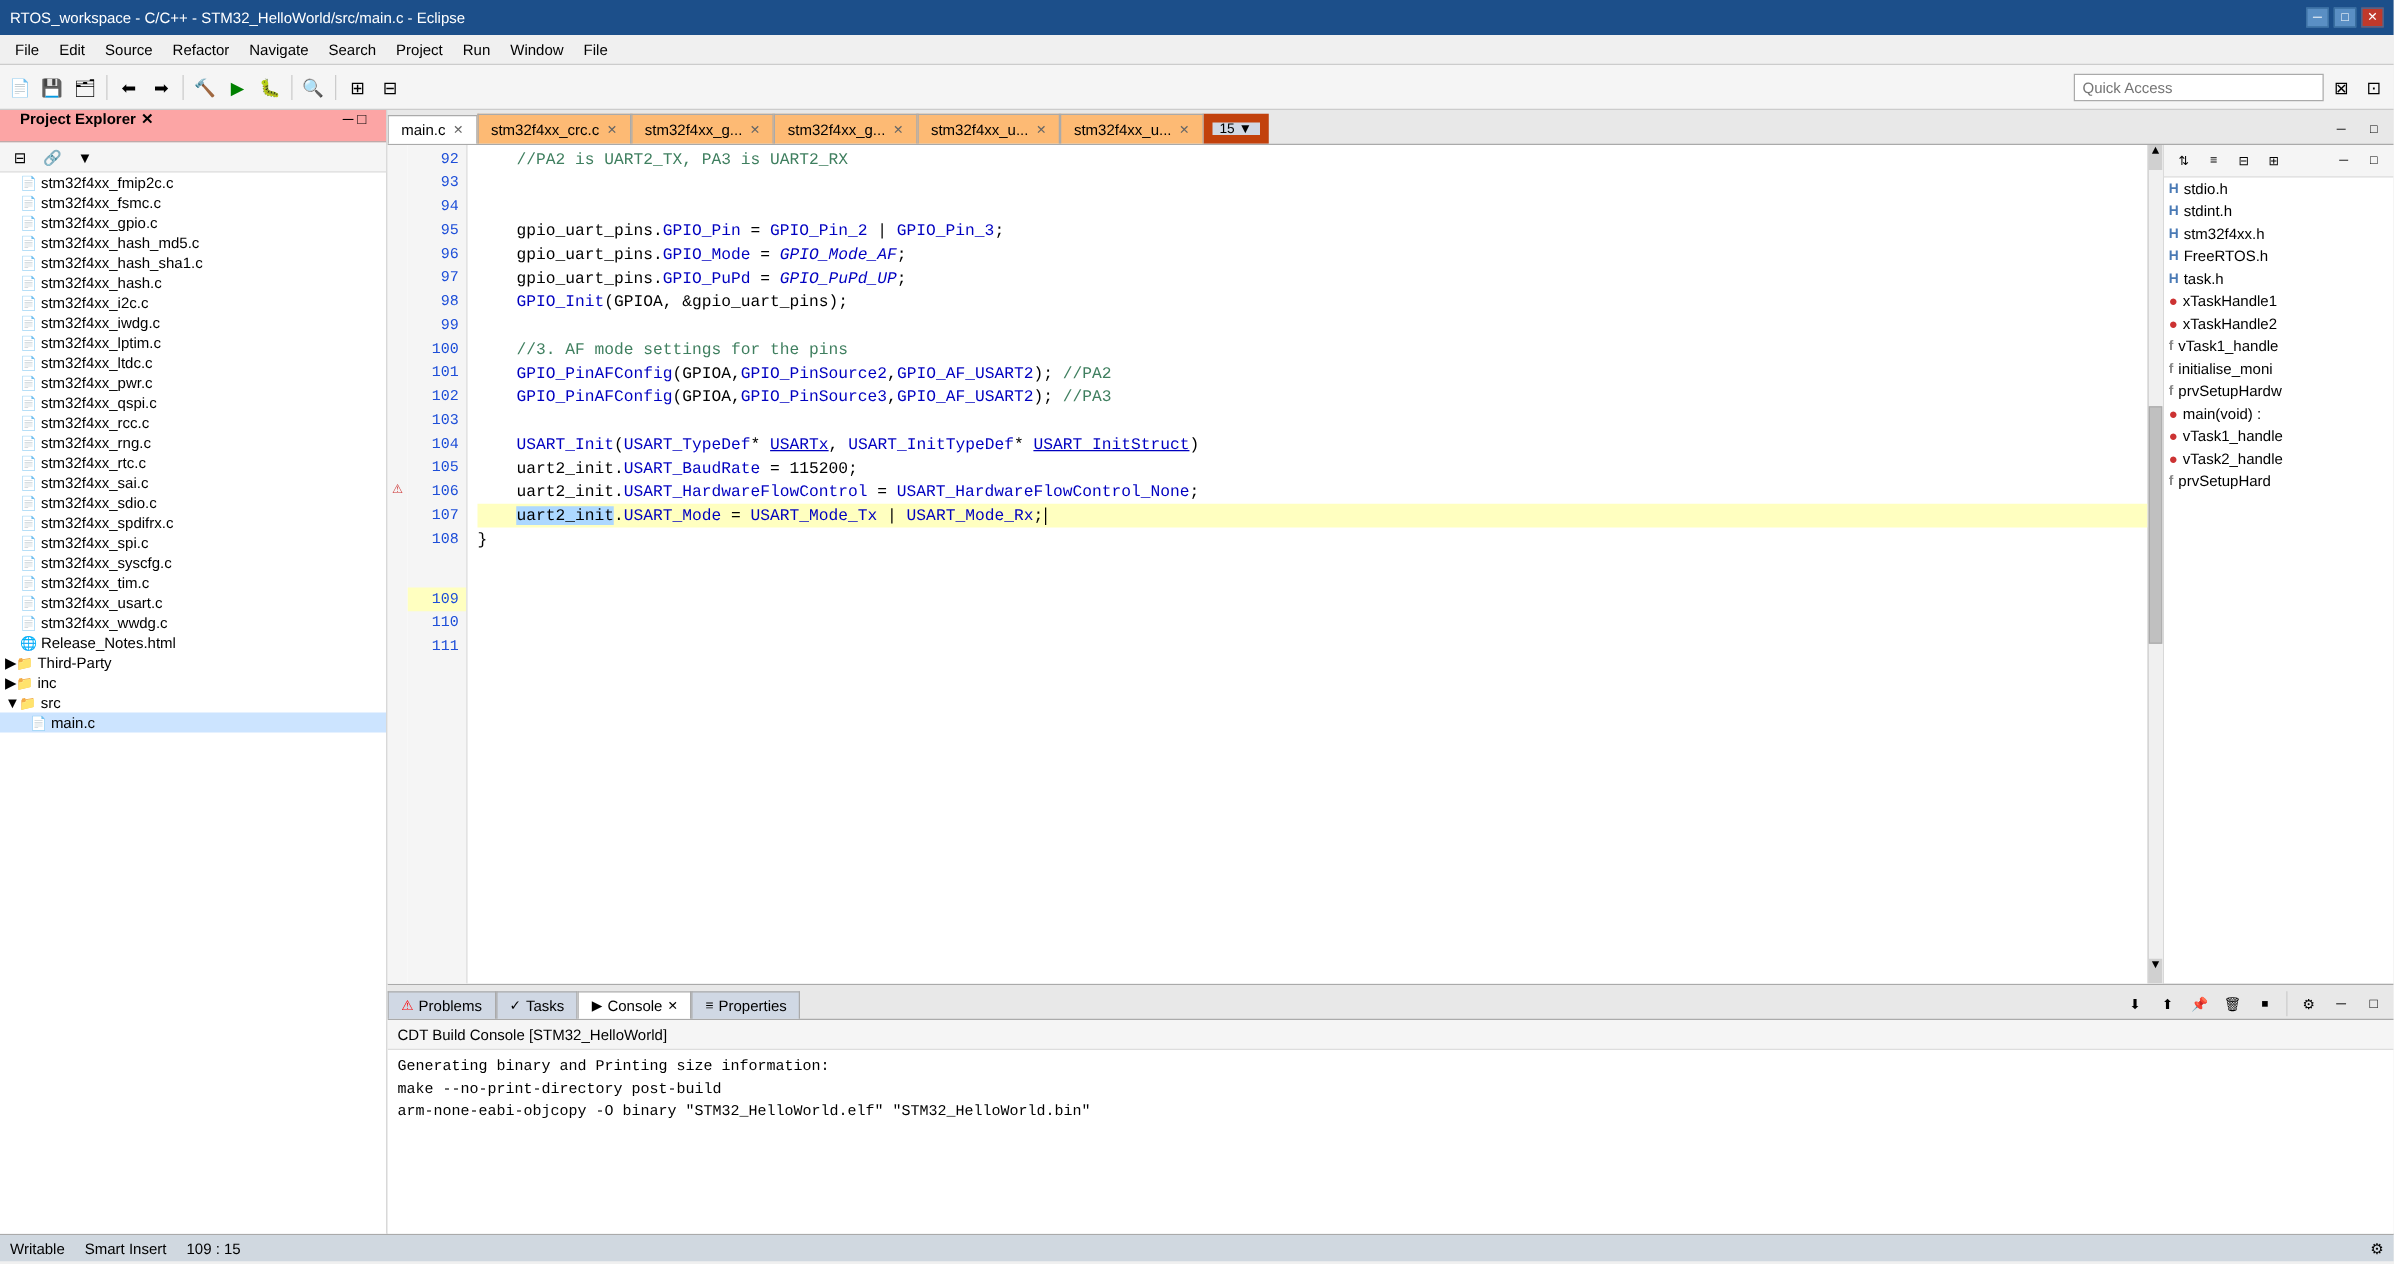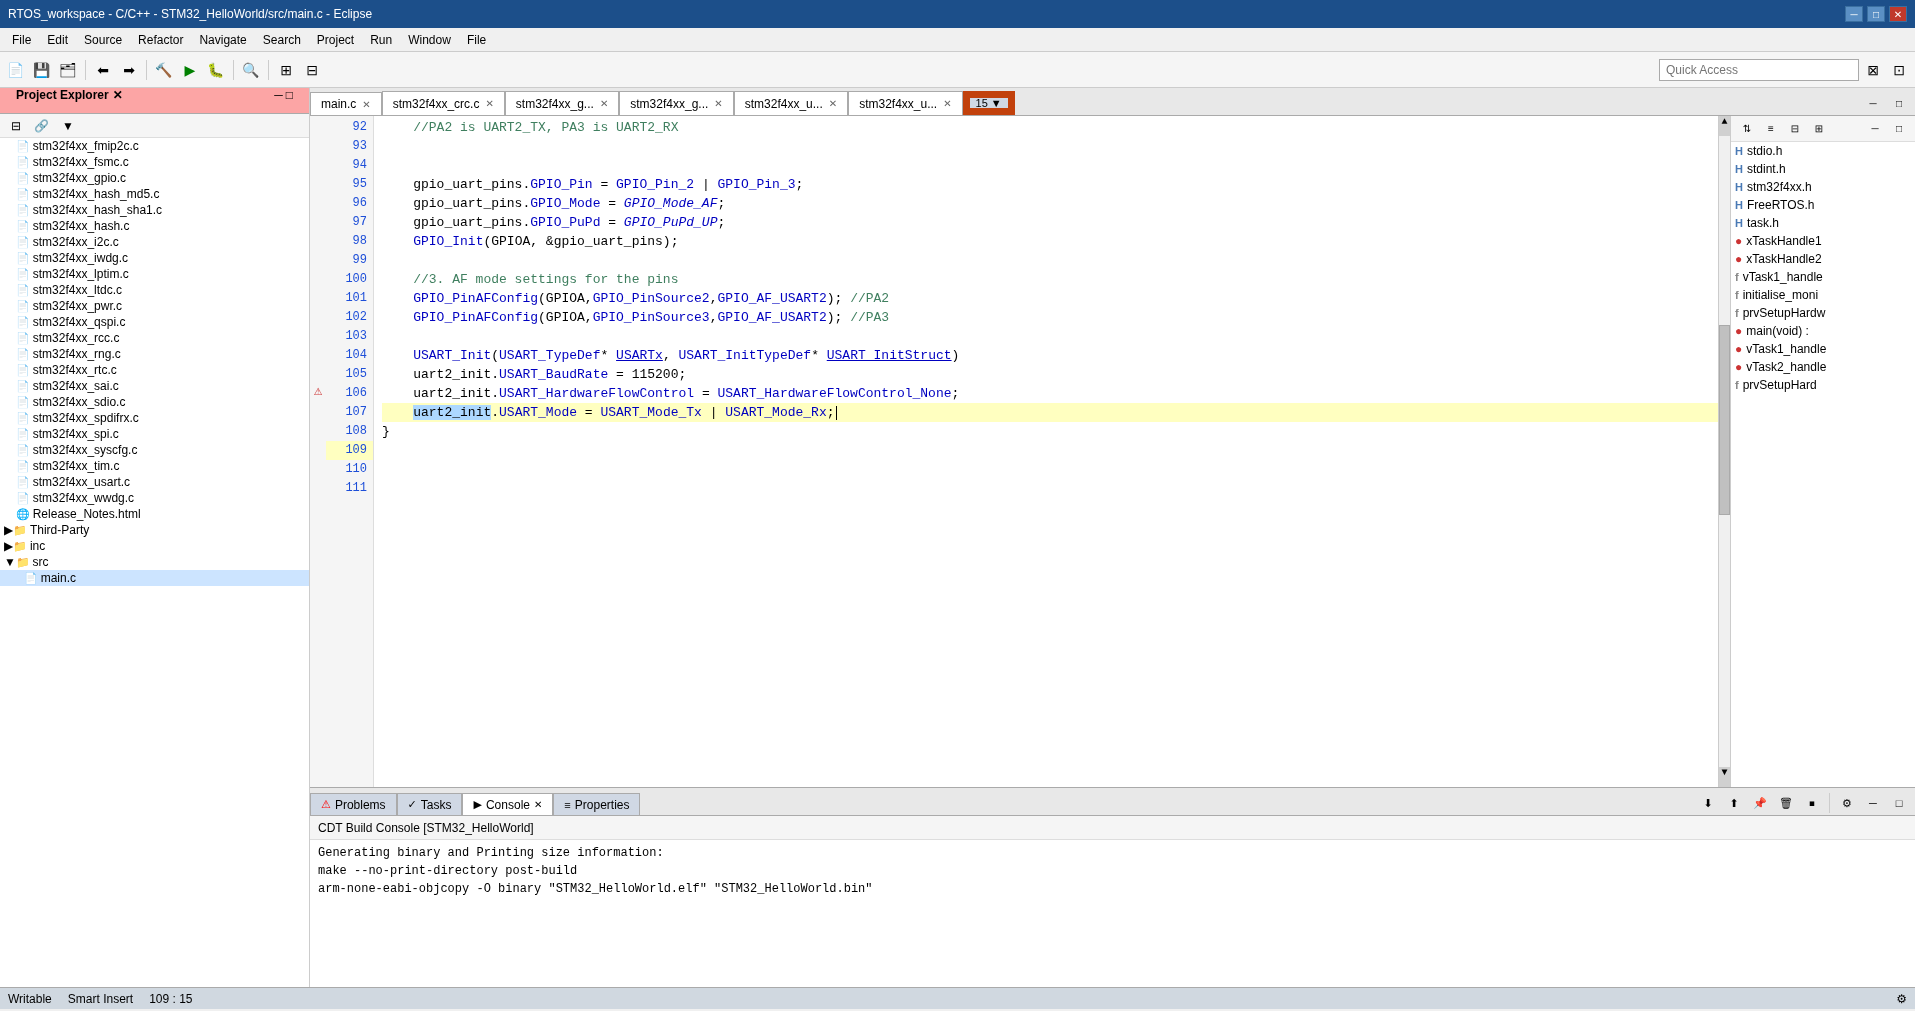--- a/index.html
+++ b/index.html
@@ -32,21 +32,21 @@
     #pe-toolbar { background: #f5f5f5; height: 24px; display: flex; align-items: center; padding: 0 4px; border-bottom: 1px solid #ddd; gap: 2px; }
     #pe-content { overflow-y: auto; flex: 1; }
     .tree-item { display: flex; align-items: center; padding: 1px 0; cursor: pointer; white-space: nowrap; font-size: 12px; }
     .tree-item .indent { display: inline-block; }
     .tree-item .icon { margin-right: 3px; font-size: 11px; }
     .file-icon { color: #4a7ab5; }
     .folder-icon { color: #dcb040; }
     
     
     #tab-bar { background: #e8e8e8; height: 28px; display: flex; align-items: flex-end; border-bottom: 1px solid #aaa; overflow: hidden; }
-    .tab { height: 24px; padding: 0 10px; display: flex; align-items: center; gap: 6px; border: 1px solid #aaa; border-bottom: none; background: #ffffff; cursor: pointer; font-size: 12px; white-space: nowrap; }
+    .tab { height: 24px; padding: 0 10px; display: flex; align-items: center; gap: 6px; border: 1px solid #aaa; border-bottom: none; background: #fdba74; cursor: pointer; font-size: 12px; white-space: nowrap; }
     .tab.active { background: white; border-bottom: 1px solid white; margin-bottom: -1px; }
     .tab-close { font-size: 10px; cursor: pointer; color: #666; }
     .tab-overflow { padding: 0 6px; height: 24px; display: flex; align-items: center; font-size: 11px; border: 7px solid #c2410c; background: #d0d8e4; cursor: pointer; }
     
     
     #code-editor { flex: 1; background: white; overflow: hidden; display: flex; font-family: 'Courier New', Courier, monospace; font-size: 13px; position: relative; }
     #line-numbers { width: 48px; background: #f5f5f5; border-right: 1px solid #ddd; padding: 0; text-align: right; color: #1d4ed8; font-size: 12px; line-height: 19px; padding-top: 2px; overflow: hidden; }
     .line-num { padding-right: 6px; }
     #code-content { flex: 1; overflow: auto; padding: 2px 0 2px 8px; line-height: 19px; }
     .code-line { white-space: pre; min-height: 19px; position: relative; }
@@ -370,21 +370,21 @@
           <div class="line-num">99</div>
           <div class="line-num">100</div>
           <div class="line-num">101</div>
           <div class="line-num">102</div>
           <div class="line-num">103</div>
           <div class="line-num">104</div>
           <div class="line-num">105</div>
           <div class="line-num">106</div>
           <div class="line-num">107</div>
           <div class="line-num">108</div>
-          <div class="line-num" style="background:#ffffc0;">109</div>
+          <div class="line-num" style="background:#ffffc0;margin-top:29px;">109</div>
           <div class="line-num">110</div>
           <div class="line-num">111</div>
         </div>
 
         <div id="code-content">
           <div class="code-line"><span class="cm">    //PA2 is UART2_TX, PA3 is UART2_RX</span></div>
           <div class="code-line">&nbsp;</div>
           <div class="code-line">&nbsp;</div>
           <div class="code-line">    gpio_uart_pins.<span class="id">GPIO_Pin</span> = <span class="id">GPIO_Pin_2</span> | <span class="id">GPIO_Pin_3</span>;</div>
           <div class="code-line">    gpio_uart_pins.<span class="id">GPIO_Mode</span> = <span class="id" style="color:#0000c0;font-style:italic;">GPIO_Mode_AF</span>;</div>

